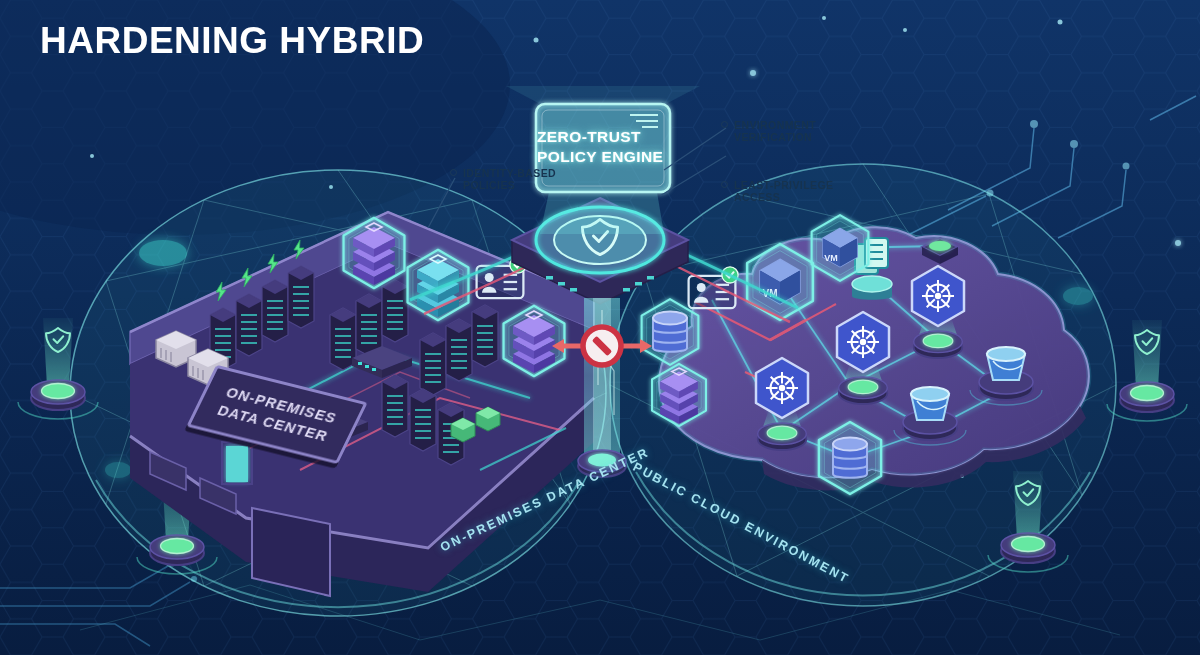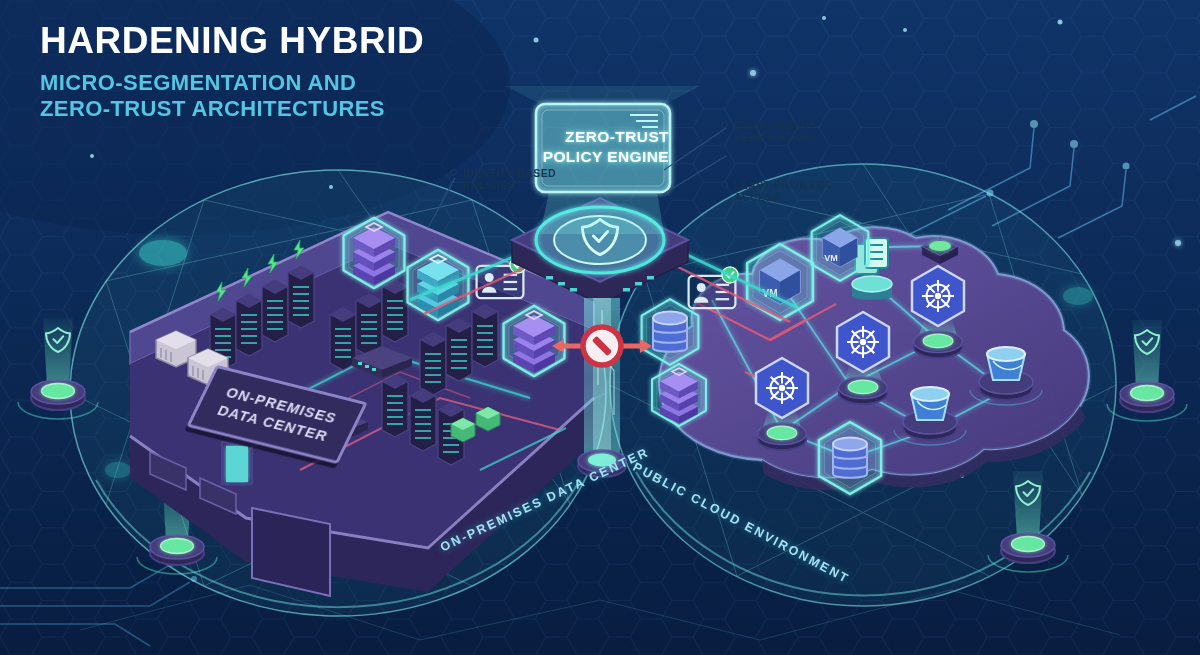--- a/index.html
+++ b/index.html
@@ -14,21 +14,21 @@
   .title-block{left:40px;top:22px;}
   .title-block h1{
     margin:0;font-size:37px;line-height:1.04;font-weight:800;color:#ffffff;letter-spacing:.5px;
   }
   .title-block .subtitle{
     margin-top:10px;font-size:22px;line-height:1.14;font-weight:700;color:#54c6e3;letter-spacing:.4px;
   }
   .title-block .subtitle span,.title-block h1 span{display:block;}
   
   .engine-label{
-    left:537px;top:127px;width:132px;text-align:right;color:#ffffff;font-weight:800;
+    left:537px;top:127px;width:132px;text-align:left;color:#ffffff;font-weight:800;
     font-size:15.5px;line-height:1.3;letter-spacing:.4px;
     text-shadow:0 0 10px rgba(150,245,240,.9),0 0 3px rgba(150,245,240,.8);
   }
   .engine-label span{display:block;}
   
   .callout{display:flex;gap:6px;color:#16334f;font-size:10.5px;font-weight:700;
     line-height:1.15;letter-spacing:.4px;}
   .callout .dot{width:5px;height:5px;border:1.5px solid #1c3a58;border-radius:50%;margin-top:2px;flex:0 0 auto;}
   .callout-identity{left:450px;top:167px;}
   .callout-verification{left:721px;top:119px;}
@@ -565,24 +565,20 @@
     <path d="M455,178 L428,228"></path>
         <path d="M726,128 L664,170"></path>
         <path d="M726,156 L660,196"></path>
   </g>
 </svg>
 
 <div class="overlay title-block">
   <h1>
     <span>HARDENING HYBRID</span>
   </h1>
-  <div class="subtitle">
-    <span>MICRO-SEGMENTATION AND</span>
-    <span>ZERO-TRUST ARCHITECTURES</span>
-  </div>
 </div>
 
 <div class="overlay engine-label">
   <span>ZERO-TRUST</span>
   <span>POLICY ENGINE</span>
 </div>
 
 <div class="overlay callout callout-identity">
   <span class="dot"></span>
   <div>

